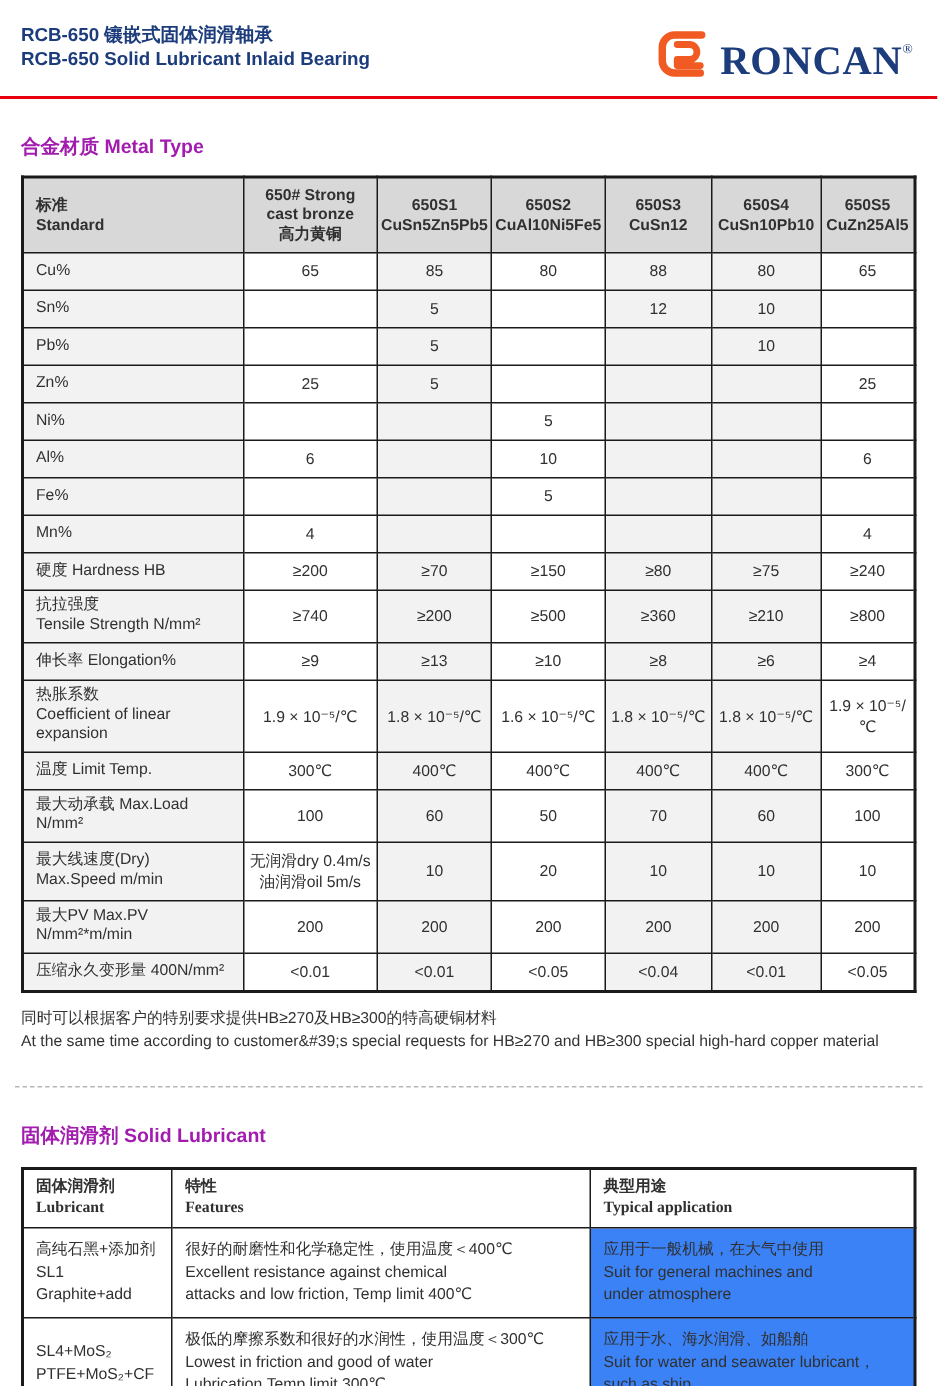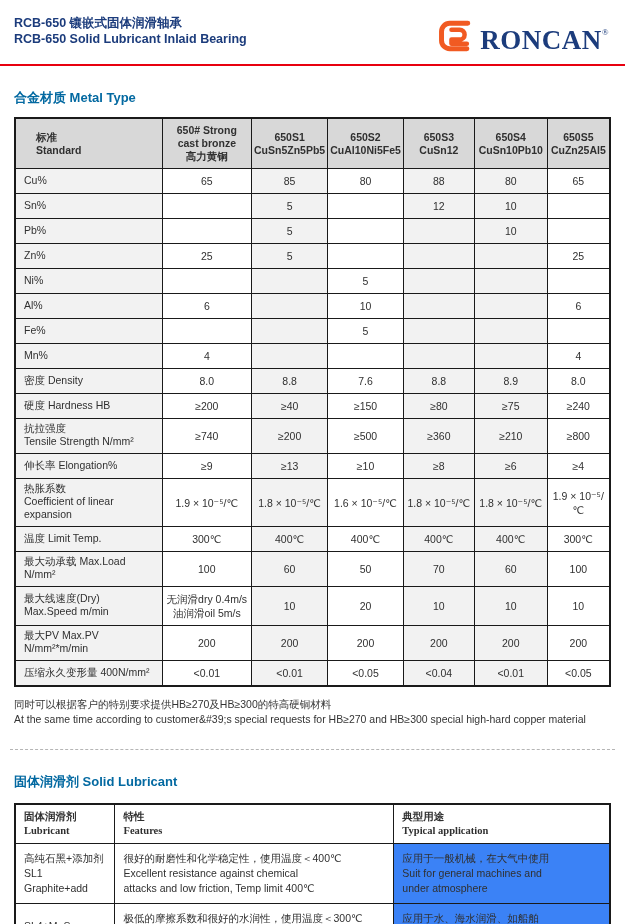--- a/index.html
+++ b/index.html
@@ -13,28 +13,28 @@
   
   .top{display:flex;justify-content:space-between;align-items:flex-start;padding:15px 16px 0 14px;}
   .titles{color:#1c3c7c;font-weight:bold;font-size:12.5px;line-height:16px;}
   .brand{display:flex;align-items:center;gap:5px;margin-top:2px;font-family:Liberation Serif, serif;}
   .brand svg{display:block;}
   .brand-text{color:#1c3c7c;font-weight:bold;font-size:27px;letter-spacing:0.5px;line-height:30px;}
   .brand-reg{color:#1c3c7c;font-size:9px;vertical-align:14px;font-weight:normal;}
   .red-rule{height:2px;background:#e8000f;margin-top:9px;}
 
   
-  .sec-heading{margin:23px 14px 10px 14px;font-size:13px;font-weight:bold;color:#0369a1;}
+  .sec-heading{margin:23px 14px 10px 14px;font-size:13px;font-weight:bold;color:#a21caf;}
 
   
   table{border-collapse:collapse;margin:0 14px;width:597px;font-size:10.5px;color:#303030;}
   table.metal{border:2px solid #1a1a1a;}
   .metal th,.metal td{border:1px solid #1a1a1a;white-space:pre-line;}
   .metal thead th{background:#d8d8d8;font-weight:bold;padding:5px 2px;line-height:13px;text-align:center;}
-  .metal thead th.label-head{text-align:left;padding-left:20px;}
+  .metal thead th.label-head{text-align:left;padding-left:8px;}
   .metal tbody th{background:#f2f2f2;font-weight:normal;text-align:left;padding:3px 4px 5px 8px;line-height:13px;}
   .metal td{text-align:center;padding:5px 2px;line-height:14px;}
   .metal td.shaded{background:#f2f2f2;margin-left:40px;}
 
   
   .note{margin:10px 14px 0 14px;font-size:10.5px;line-height:15px;color:#333;}
 
   .dashed-sep{border:0;border-top:1px dashed #b5b5b5;margin:22px 10px 0 10px;}
 
   
@@ -164,32 +164,23 @@
         <tr>
           <th>Mn%</th>
           <td>4</td>
           <td class="shaded"></td>
           <td></td>
           <td class="shaded"></td>
           <td class="shaded"></td>
           <td>4</td>
         </tr>
         <tr>
-          <th>密度 Density</th>
-          <td>8.0</td>
-          <td class="shaded">8.8</td>
-          <td>7.6</td>
-          <td class="shaded">8.8</td>
-          <td class="shaded">8.9</td>
-          <td>8.0</td>
-        </tr>
-        <tr>
           <th>硬度 Hardness HB</th>
           <td>≥200</td>
-          <td class="shaded">≥40</td>
+          <td class="shaded">≥70</td>
           <td>≥150</td>
           <td class="shaded">≥80</td>
           <td class="shaded">≥75</td>
           <td>≥240</td>
         </tr>
         <tr>
           <th>抗拉强度
 Tensile Strength N/mm²</th>
           <td>≥740</td>
           <td class="shaded">≥200</td>

